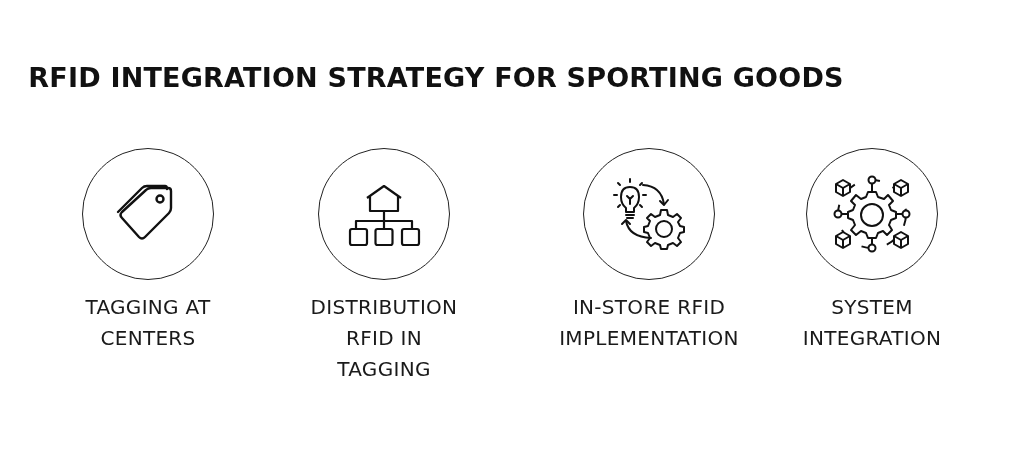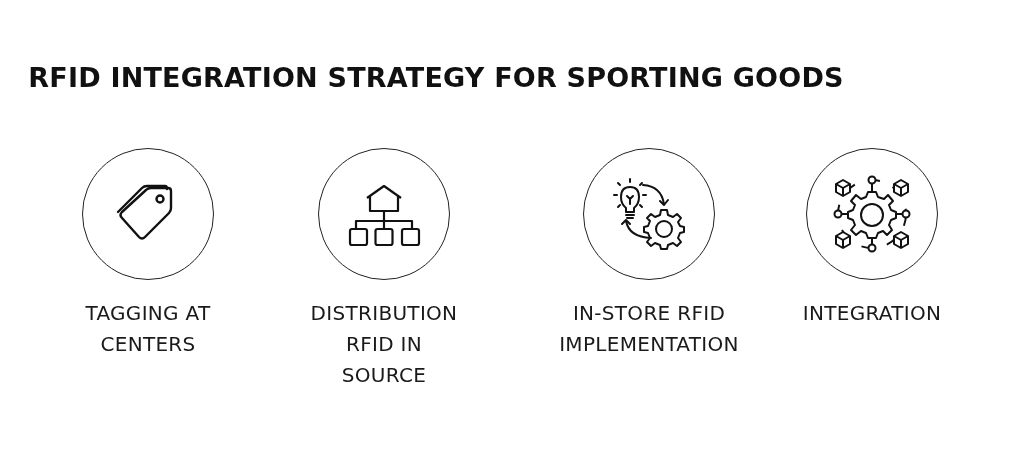--- a/index.html
+++ b/index.html
@@ -1,21 +1,21 @@
 <!DOCTYPE html>
 <html><head>
 <meta charset="utf-8">
 <style>
   html, body { margin:0; padding:0; background:#ffffff; }
   body { width:1024px; height:456px; position:relative; overflow:hidden; font-family:"DejaVu Sans", sans-serif; color:#111; }
   .title { position:absolute; top:62px; left:0; width:872px; text-align:center; font-weight:bold; font-size:27px; letter-spacing:0.2px; color:#111; }
   .item { position:absolute; top:148px; width:240px; text-align:center; }
   .circle { width:132px; height:132px; border:1.6px solid #222; border-radius:50%; margin:0 auto; position:relative; box-sizing:border-box; }
   .circle svg { position:absolute; left:50%; top:50%; transform:translate(-50%,-50%); }
-  .label { margin-top:18px; font-size:20px; line-height:31px; color:#1a1a1a; letter-spacing:0.3px; }
+  .label { margin-top:12px; font-size:20px; line-height:31px; color:#1a1a1a; letter-spacing:0.3px; }
   .label span { display:block; }
 </style>
 </head>
 <body>
 
 <div class="title">RFID INTEGRATION STRATEGY FOR SPORTING GOODS</div>
 
 <div class="item" style="left:28px;">
   <div class="circle">
     <svg width="80" height="80" viewBox="0 0 80 80" fill="none" stroke="#111" stroke-width="2.4" stroke-linejoin="round" stroke-linecap="round">
@@ -38,21 +38,21 @@
       <path d="M40 37 L40 55"></path>
       <path d="M12 55 L12 47 L68 47 L68 55"></path>
       <rect x="6" y="55" width="17" height="16" rx="2"></rect>
       <rect x="31.5" y="55" width="17" height="16" rx="2"></rect>
       <rect x="58" y="55" width="17" height="16" rx="2"></rect>
     </svg>
   </div>
   <div class="label">
     <span>DISTRIBUTION</span>
     <span>RFID IN</span>
-    <span>SOURCE</span>
+    <span>TAGGING</span>
   </div>
 </div>
 
 <div class="item" style="left:529px;">
   <div class="circle">
     <svg width="80" height="80" viewBox="0 0 80 80" fill="none" stroke="#111" stroke-width="2" stroke-linecap="round" stroke-linejoin="round">
 
       <path d="M17 34 Q12 30 12 23 Q12 13 21 13 Q30 13 30 23 Q30 30 25 34 L25 38 L17 38 Z"></path>
       <path d="M17 41 L25 41 M18 44 L24 44"></path>
       <path d="M21 30 L21 25 M18 22 L21 25 L24 22"></path>
@@ -97,15 +97,16 @@
         <path d="M64 12 L71 8 L78 12 L78 20 L71 24 L64 20 Z"></path>
           <path d="M64 12 L71 16 L78 12 M71 16 L71 24"></path>
         <path d="M6 64 L13 60 L20 64 L20 72 L13 76 L6 72 Z"></path>
           <path d="M6 64 L13 68 L20 64 M13 68 L13 76"></path>
         <path d="M64 64 L71 60 L78 64 L78 72 L71 76 L64 72 Z"></path>
           <path d="M64 64 L71 68 L78 64 M71 68 L71 76"></path>
       </g>
     </svg>
   </div>
   <div class="label">
+    <span>SYSTEM</span>
     <span>INTEGRATION</span>
   </div>
 </div>
 
 </body></html>

